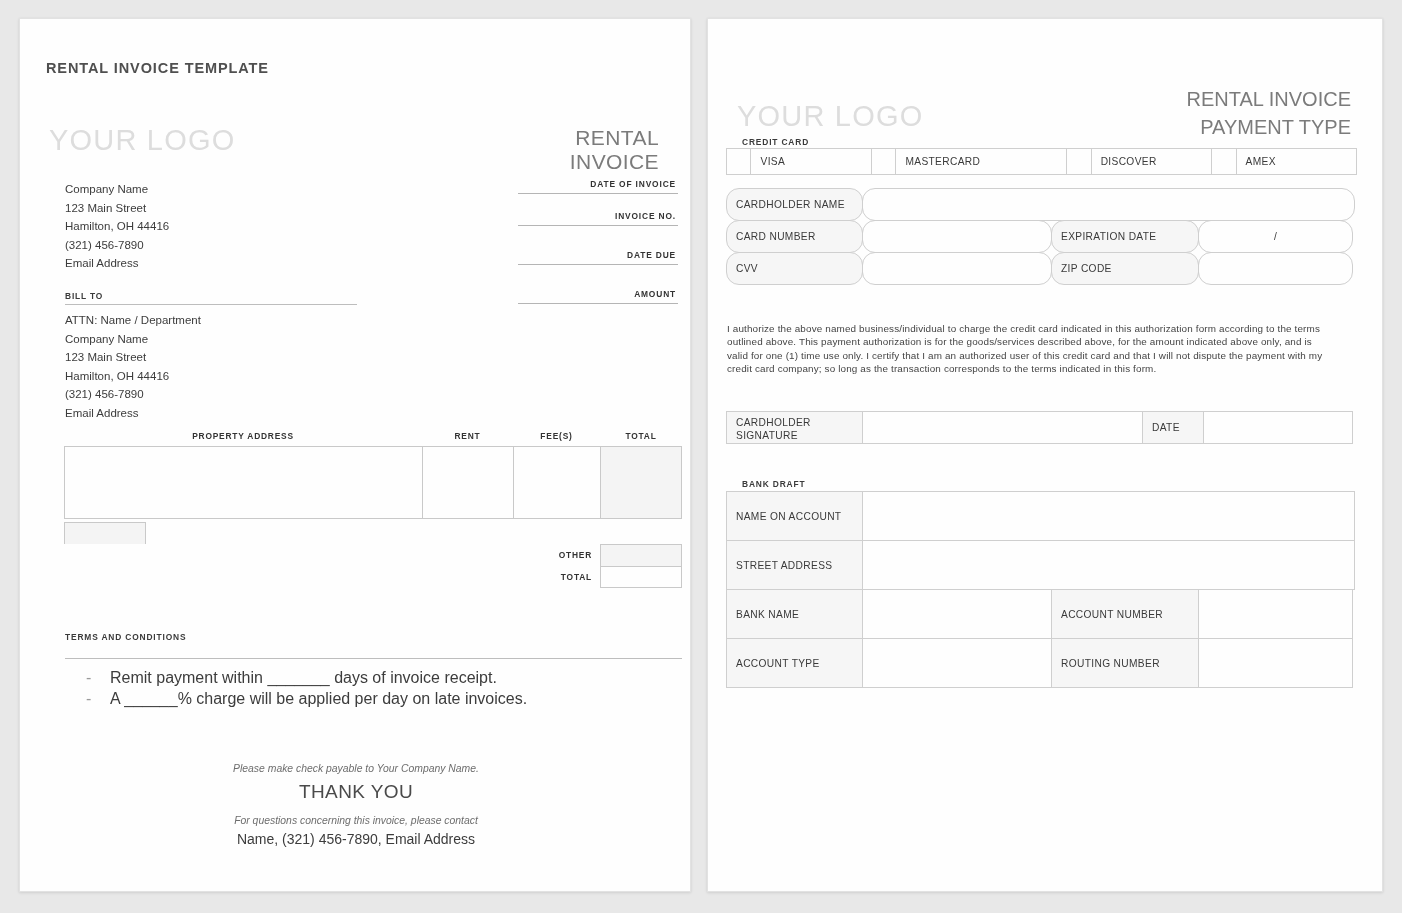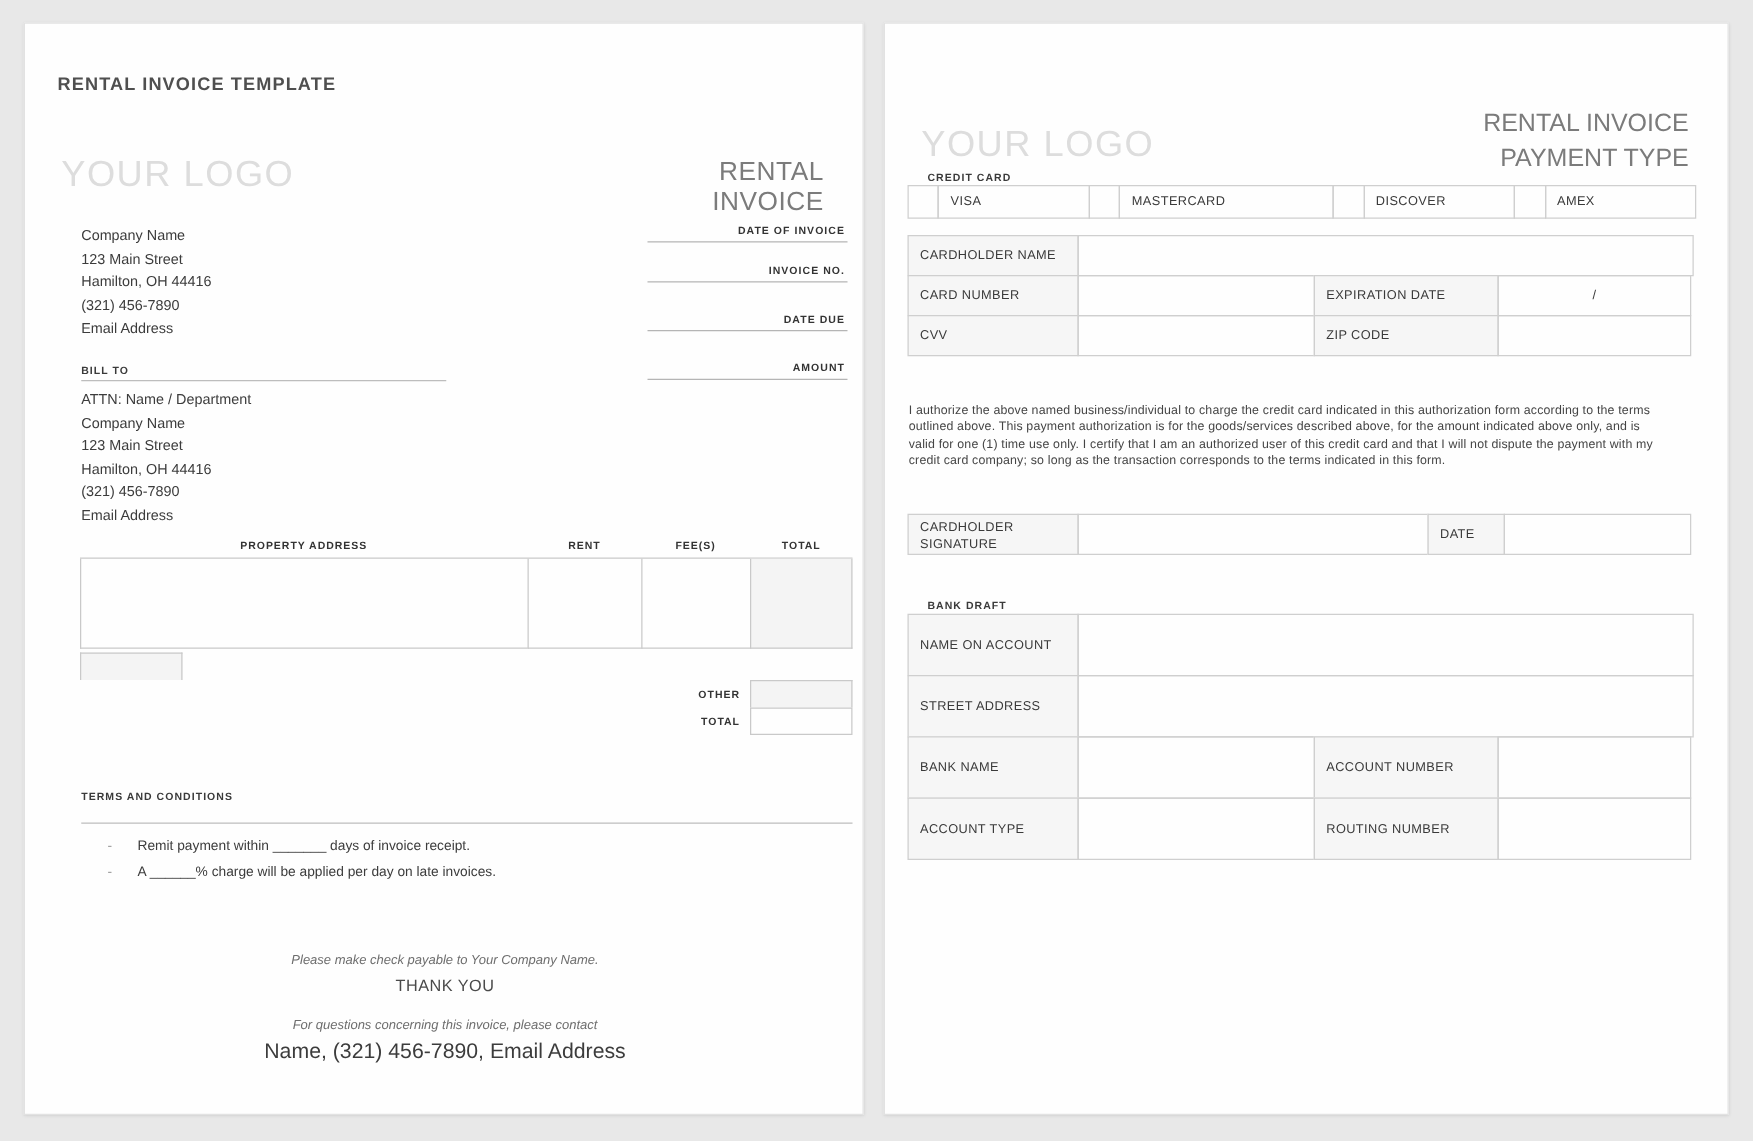--- a/index.html
+++ b/index.html
@@ -75,33 +75,33 @@
   .tot-lab {
     width: 536px; text-align: right; padding-right: 8px;
     font-size: 8.4px; font-weight: bold; letter-spacing: 0.8px; color: #333;
     line-height: 22px;
   }
   .tot-val { width: 82px; border: 1px solid #c9c9c9; border-bottom: none; }
   .tot-row:last-child .tot-val { border-bottom: 1px solid #c9c9c9; }
 
   .terms-list { position: absolute; left: 62px; top: 648px; width: 560px; }
   .terms-list li {
-    font-size: 11px; color: #3c3c3c; line-height: 21px; list-style: none;
+    font-size: 16px; color: #3c3c3c; line-height: 21px; list-style: none;
     position: relative; padding-left: 28px;
   }
   .terms-list li::before {
     content: "-"; position: absolute; left: 4px; top: 0; color: #9a9a9a;
   }
   .terms-list { padding: 0; margin: 0; }
 
   .footer { position: absolute; left: 0; width: 672px; text-align: center; }
   .f-check { top: 744px; font-size: 10.4px; color: #6d6d6d; font-style: italic; }
-  .f-thanks { top: 762px; font-size: 13px; color: #4a4a4a; letter-spacing: 0.4px; }
+  .f-thanks { top: 762px; font-size: 19px; color: #4a4a4a; letter-spacing: 0.4px; }
   .f-q { top: 796px; font-size: 10.4px; color: #6d6d6d; font-style: italic; }
-  .f-contact { top: 812px; font-size: 17px; color: #3c3c3c; }
+  .f-contact { top: 812px; font-size: 14px; color: #3c3c3c; }
   .f-web { top: 834px; font-size: 11.3px; color: #3c3c3c; }
 
   
   #p2-logo { position: absolute; left: 29px; top: 81px; }
   #p2-doctype {
     position: absolute; right: 31px; top: 66px; text-align: right;
     font-size: 20px; color: #7b7b7b; line-height: 28px;
   }
   #p2-cc-head  { position: absolute; left: 34px; top: 118px; }
   #p2-bd-head  { position: absolute; left: 34px; top: 460px; }
@@ -116,21 +116,21 @@
   .gc.lab { background: #f6f6f6; }
   .gc.center { justify-content: center; padding: 0; }
 
   #cc-types { top: 130px; }
   #cc-types .gc { height: 27px; }
   .ck { width: 26px; }
   .ct { width: 131px; }
   .ct-wide { width: 186px; }
 
   #cc-fields { top: 170px; }
-  #cc-fields .gc { height: 33px; }
+  #cc-fields .gc { height: 33px; border-radius: 13px; }
 
   #sig-grid { top: 393px; }
   #sig-grid .gc { height: 33px; }
   .sig-lab { line-height: 13px; }
 
   #bd-grid { top: 473px; }
   #bd-grid .gc { height: 50px; }
 
   .auth-para {
     position: absolute; left: 19px; top: 303px; width: 608px;

